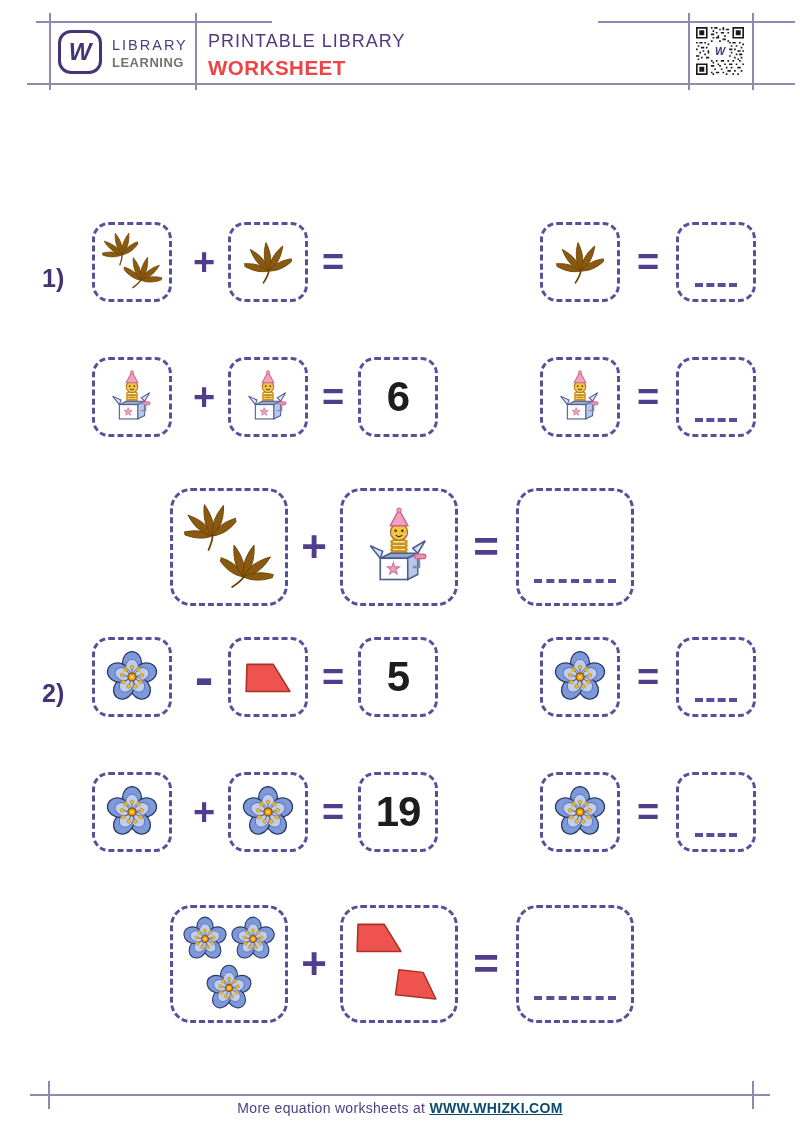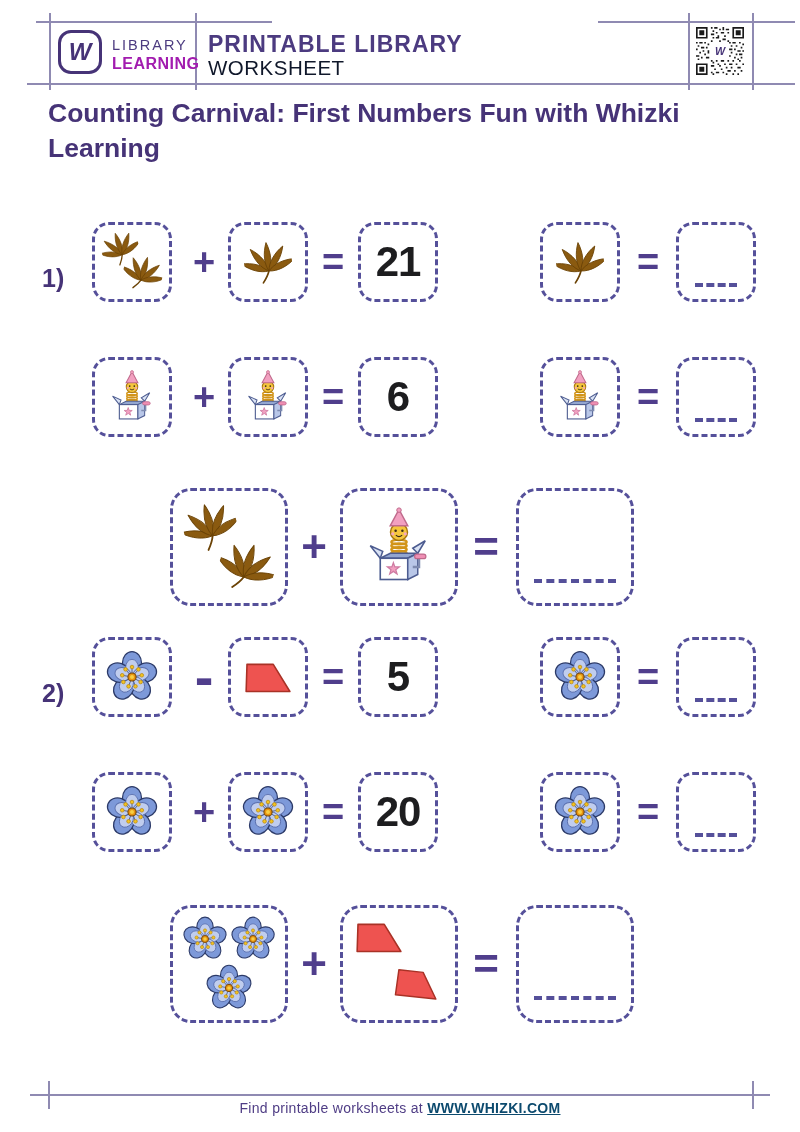--- a/index.html
+++ b/index.html
@@ -4,23 +4,23 @@
 <style>
   html,body{margin:0;padding:0;background:#fff;}
   .page{position:relative;width:800px;height:1132px;background:#ffffff;
         font-family:"Liberation Sans",sans-serif;overflow:hidden;}
   .mark{position:absolute;background:#8f8ab2;}
   
   .logo{position:absolute;left:58px;top:30px;width:44px;height:44px;box-sizing:border-box;
         border:3.5px solid #463377;border-radius:13px;display:flex;align-items:center;justify-content:center;}
   .logo-w{font-size:24px;font-weight:900;font-style:italic;color:#463377;}
   .brand-top{position:absolute;left:112px;top:37px;font-size:14.5px;letter-spacing:2px;color:#4c3b80;font-weight:500;}
-  .brand-bottom{position:absolute;left:112px;top:55px;font-size:16px;letter-spacing:.5px;color:#a21caf;font-weight:800;}
-  .lib-label{position:absolute;left:208px;top:31px;font-size:23px;letter-spacing:1px;color:#4c3b80;font-weight:700;}
-  .ws-label{position:absolute;left:208px;top:56px;font-size:20.5px;letter-spacing:.5px;color:#0f172a;font-weight:400;}
+  .brand-bottom{position:absolute;left:112px;top:55px;font-size:13px;letter-spacing:.5px;color:#737373;font-weight:800;}
+  .lib-label{position:absolute;left:208px;top:31px;font-size:18px;letter-spacing:1px;color:#4c3b80;font-weight:400;}
+  .ws-label{position:absolute;left:208px;top:56px;font-size:20.5px;letter-spacing:.5px;color:#ef4444;font-weight:700;}
   .qr{position:absolute;left:696px;top:27px;width:48px;height:48px;}
   
   .title{position:absolute;left:48px;top:96px;width:712px;font-size:26.5px;line-height:1.32;
          font-weight:800;color:#463377;}
   .subtitle{position:absolute;left:48px;top:169px;width:700px;font-size:19px;color:#64519f;font-weight:400;}
   
   .box{position:absolute;width:80px;height:80px;box-sizing:border-box;border:3px dashed #55509a;
        border-radius:17px;display:flex;align-items:center;justify-content:center;}
   .box-lg{width:118px;height:118px;border-radius:21px;}
   .num{font-size:42px;font-weight:800;color:#1d1d1f;letter-spacing:-1px;}
@@ -175,44 +175,40 @@
         <path d="M1 1h5v5H1z M23 1h5v5h-5z M1 23h5v5H1z"></path>
       </g>
     <g fill="#1a1a1a">
         <path d="M2 2h3v3H2z M24 2h3v3h-3z M2 24h3v3H2z"></path>
       </g>
     <path fill="#1a1a1a" d="M9 0h1v1H9z M11 0h2v1h-2z M14 1h1v1h-1z M16 0h1v2h-1z M18 1h2v1h-2z M10 2h1v1h-1z M12 3h1v1h-1z M15 3h2v1h-2z M19 3h1v1h-1z M9 4h2v1H9z M13 5h1v1h-1z M17 5h1v1h-1z M10 6h1v1h-1z M12 6h2v1h-2z M16 7h2v1h-2z M9 8h1v1H9z M14 8h1v1h-1z M19 8h1v1h-1z M0 9h1v1H0z M2 9h2v1H2z M5 9h1v1H5z M7 10h1v1H7z M1 11h1v1H1z M3 12h2v1H3z M6 12h1v1H6z M0 13h1v1H0z M4 14h1v1H4z M7 14h1v2H7z M2 15h1v1H2z M5 16h1v1H5z M0 17h2v1H0z M3 18h1v1H3z M6 18h2v1H6z M1 19h1v1H1z M20 9h1v1h-1z M22 9h2v1h-2z M26 9h1v1h-1z M28 10h1v1h-1z M21 11h1v1h-1z M24 11h1v1h-1z M27 12h1v1h-1z M20 13h2v1h-2z M23 13h1v1h-1z M25 14h2v1h-2z M28 14h1v1h-1z M21 15h1v1h-1z M24 16h1v1h-1z M26 16h2v1h-2z M20 17h1v1h-1z M23 18h1v1h-1z M27 18h1v1h-1z M25 19h1v1h-1z M9 20h1v1H9z M12 20h1v1h-1z M15 20h2v1h-2z M19 20h1v1h-1z M22 20h1v1h-1z M26 20h1v1h-1z M10 21h1v1h-1z M13 22h1v1h-1z M17 22h1v1h-1z M20 22h2v1h-2z M24 22h1v1h-1z M28 22h1v1h-1z M9 23h2v1H9z M14 23h1v1h-1z M18 24h1v1h-1z M21 24h1v1h-1z M25 24h2v1h-2z M11 25h1v1h-1z M15 25h1v1h-1z M19 26h2v1h-2z M23 26h1v1h-1z M27 26h1v1h-1z M9 27h1v1H9z M12 27h2v1h-2z M16 27h1v1h-1z M10 28h1v1h-1z M18 28h1v1h-1z M22 28h1v1h-1z M25 28h1v1h-1z"></path>
     <rect x="10.5" y="10.5" width="8" height="8" fill="#ffffff"></rect>
     <text x="14.5" y="17" text-anchor="middle" font-size="6.5" font-weight="bold" font-style="italic" font-family="Liberation Sans, sans-serif" fill="#463377">W</text>
   </svg>
 
-  <div class="title">Counting Carnival: First Numbers Fun with Whizki Learning</div>
 
   <div class="plabel" style="left:42px;top:264px;">1)</div>
 
   <div class="box" style="left:92px;top:222px;">
     <div class="rel">
       <svg class="ic" style="left:6px;top:4px;width:38px;height:38px;transform:rotate(-18deg);">
           <use href="#icon-leaf"></use>
         </svg>
       <svg class="ic" style="left:28px;top:28px;width:40px;height:40px;transform:rotate(16deg);">
           <use href="#icon-leaf"></use>
         </svg>
     </div>
   </div>
   <div class="op" style="left:186px;top:222px;">+</div>
   <div class="box" style="left:228px;top:222px;">
     <svg style="width:48px;height:48px;transform:rotate(-6deg);">
         <use href="#icon-leaf"></use>
       </svg>
   </div>
   <div class="op" style="left:315px;top:222px;">=</div>
-  <div class="box" style="left:358px;top:222px;">
-    <span class="num">21</span>
-  </div>
   <div class="box" style="left:540px;top:222px;">
     <svg style="width:48px;height:48px;transform:rotate(-6deg);">
         <use href="#icon-leaf"></use>
       </svg>
   </div>
   <div class="op" style="left:630px;top:222px;">=</div>
   <div class="box" style="left:676px;top:222px;">
     <div class="rel">
         <div class="ans"></div>
       </div>
@@ -303,21 +299,21 @@
       </svg>
   </div>
   <div class="op" style="left:186px;top:772px;">+</div>
   <div class="box" style="left:228px;top:772px;">
     <svg style="width:58px;height:58px;">
         <use href="#icon-flower"></use>
       </svg>
   </div>
   <div class="op" style="left:315px;top:772px;">=</div>
   <div class="box" style="left:358px;top:772px;">
-    <span class="num">20</span>
+    <span class="num">19</span>
   </div>
   <div class="box" style="left:540px;top:772px;">
     <svg style="width:58px;height:58px;">
         <use href="#icon-flower"></use>
       </svg>
   </div>
   <div class="op" style="left:630px;top:772px;">=</div>
   <div class="box" style="left:676px;top:772px;">
     <div class="rel">
         <div class="ans"></div>
@@ -349,16 +345,16 @@
     </div>
   </div>
   <div class="op op-lg" style="left:468px;top:905px;">=</div>
   <div class="box box-lg" style="left:516px;top:905px;">
     <div class="rel">
         <div class="ans ans-lg"></div>
       </div>
   </div>
 
   <div class="footer">
-    <span>Find printable worksheets at </span><a href="#">WWW.WHIZKI.COM</a>
+    <span>More equation worksheets at </span><a href="#">WWW.WHIZKI.COM</a>
   </div>
 
 </div>
 
 </body></html>

